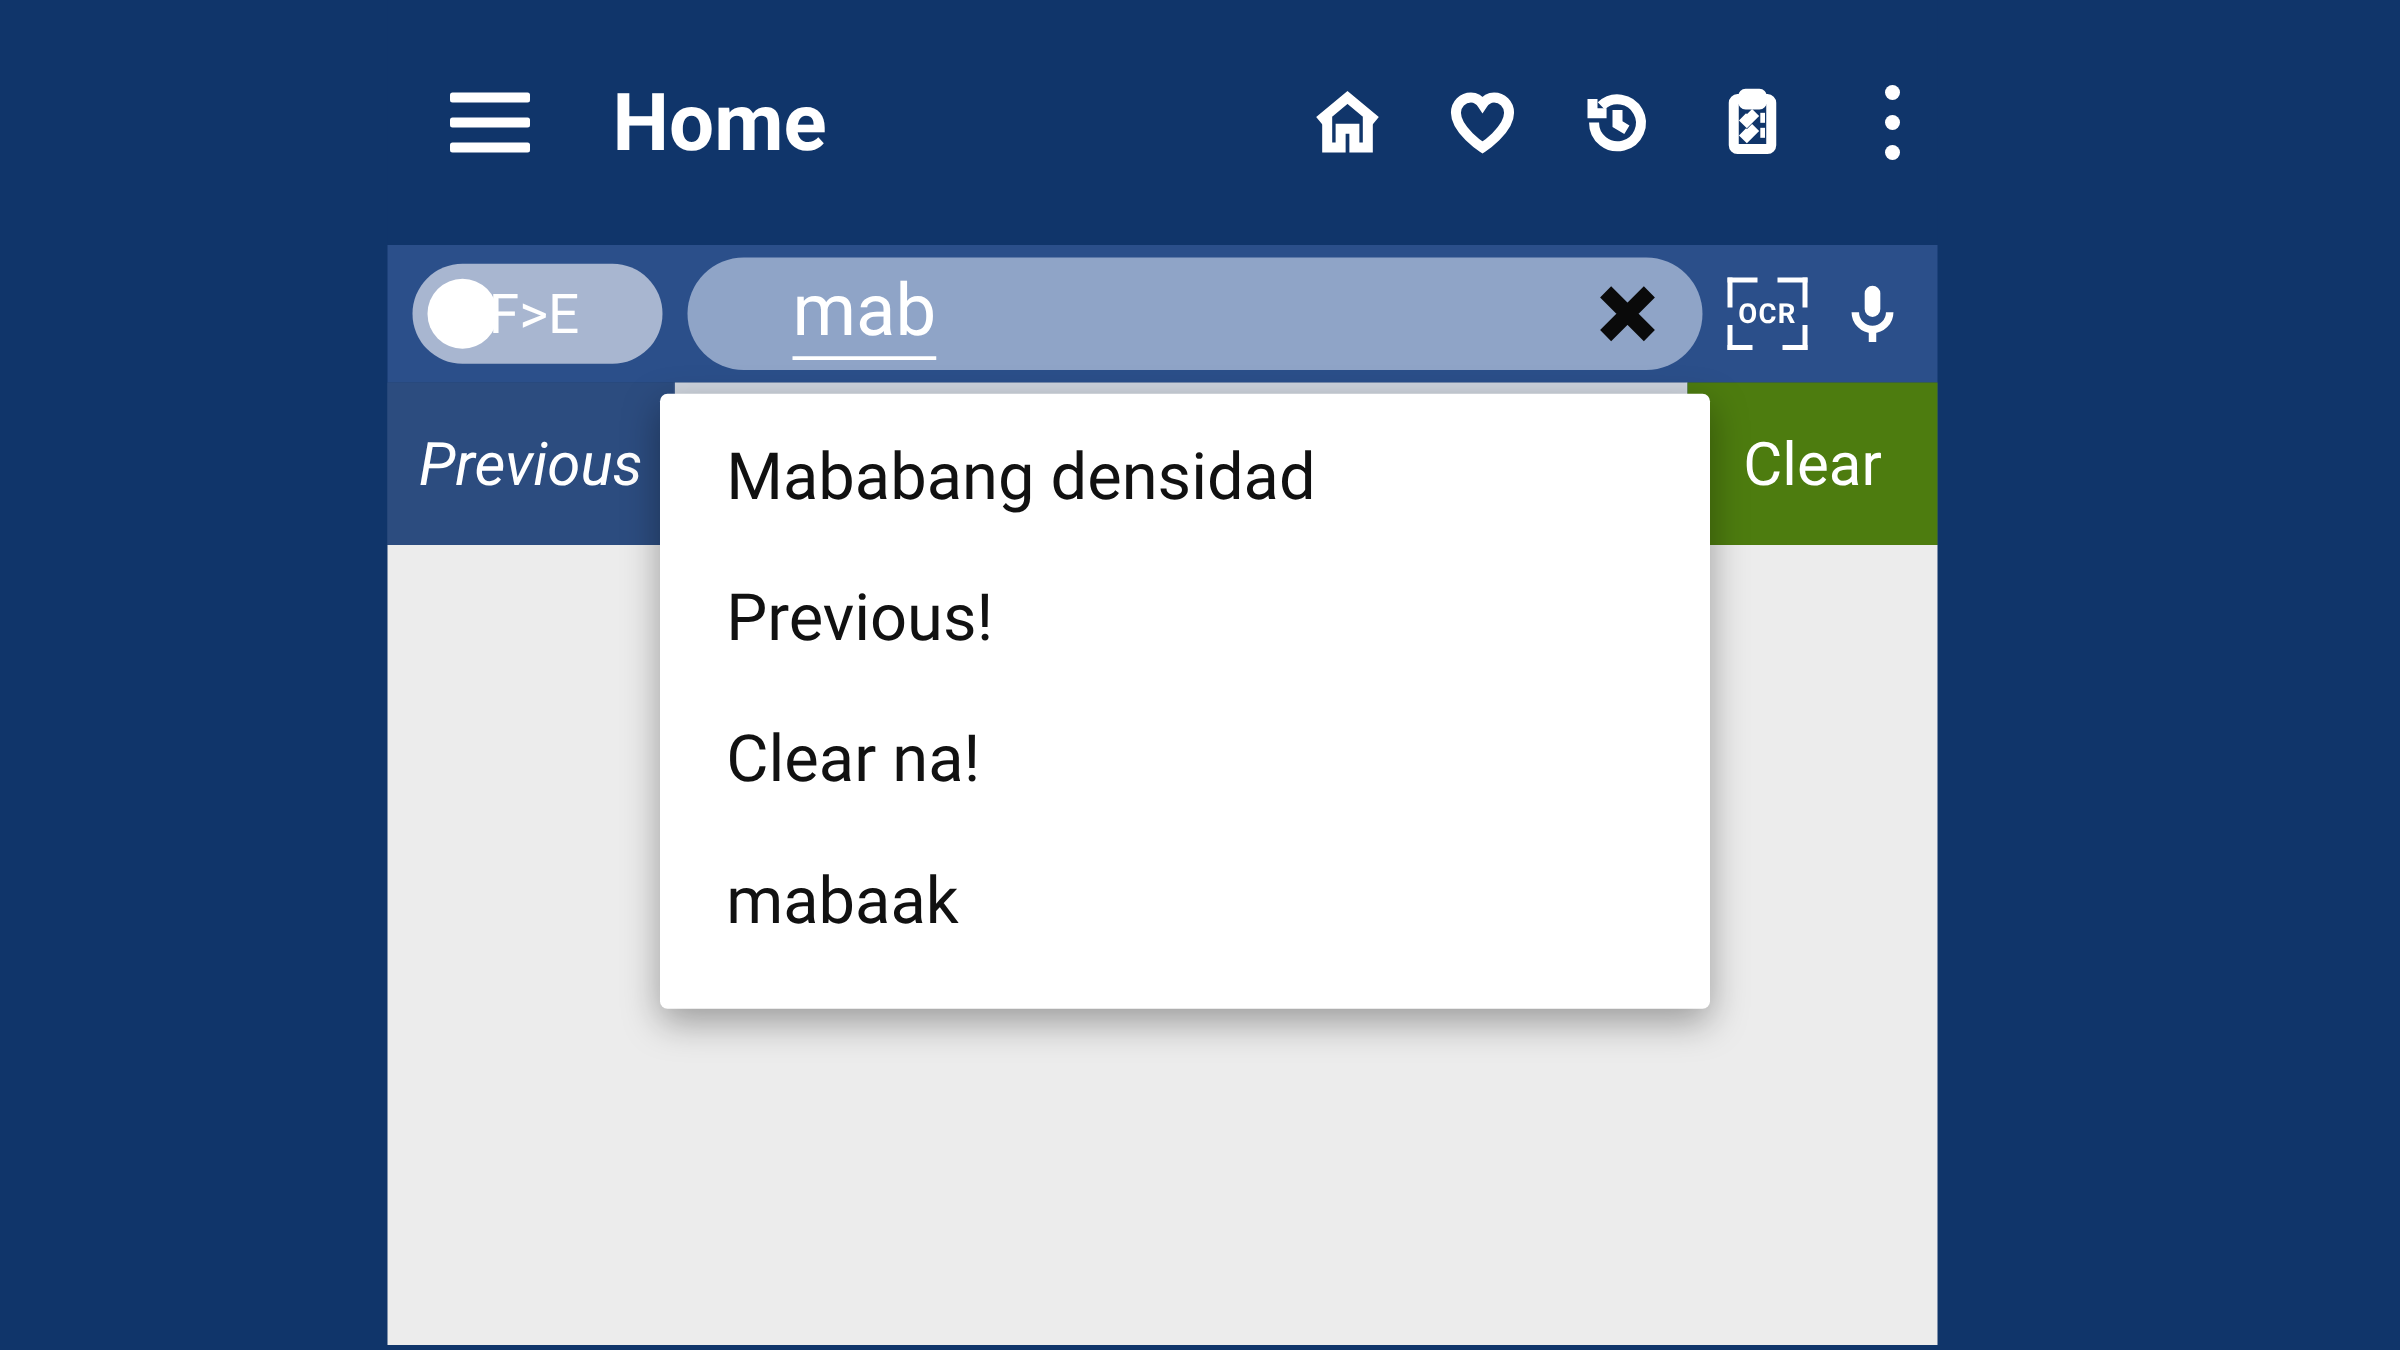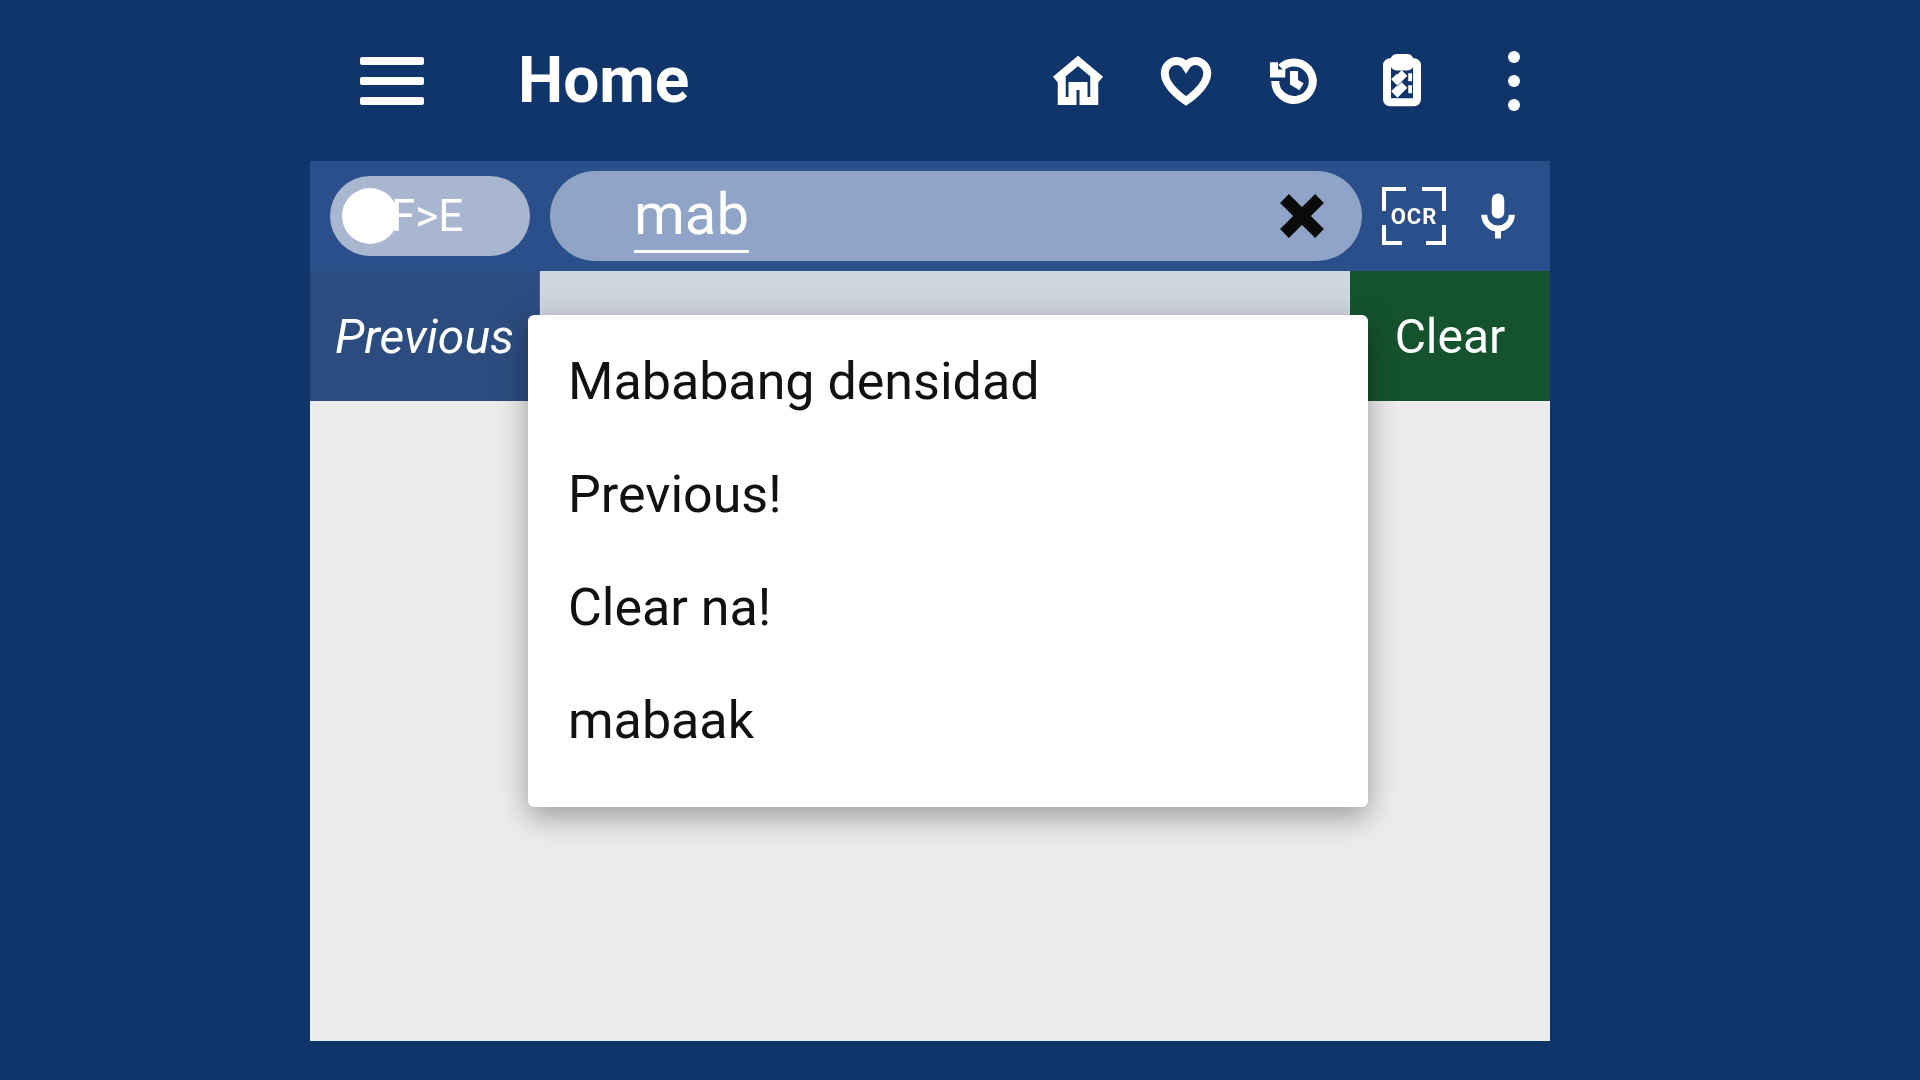--- a/index.html
+++ b/index.html
@@ -14,25 +14,24 @@
     .app {
       position: absolute;
       left: 310px;
       top: 0;
       width: 1240px;
       height: 1080px;
       background: #10356a;
     }
     
     .appbar {
-      height: 161px;
+      height: 196px;
       display: flex;
       align-items: center;
       padding: 0 20px;
-      gap: 28px;
     }
     .hamburger {
       width: 70px; height: 70px;
       display: flex; flex-direction: column; justify-content: center; gap: 12px;
       cursor: pointer;
       margin-left: 30px;
     }
     .hamburger span {
       display: block; height: 8px; width: 64px; background: white; border-radius: 2px;
     }
@@ -111,34 +110,34 @@
       background: #2c4c7f;
     }
     .btn {
       display: flex; align-items: center; justify-content: center;
       color: white; font-size: 48px; font-weight: 400;
       cursor: pointer;
       border-right: 1px solid rgba(255,255,255,.12);
     }
     .btn.prev { flex: 0 0 230px; background: #2c4c7f; font-style: italic; }
     .btn.mid { flex: 1 1 auto; background: #cfd5de; }
-    .btn.clear { flex: 0 0 200px; background: #14532d; border-right: none; }
+    .btn.clear { flex: 0 0 200px; background: #4d7c0f; border-right: none; }
 
     
     .content { background: #ececec; height: 640px; }
 
     
     .dropdown {
       position: absolute;
       top: 315px; left: 218px;
       width: 840px;
       background: white;
       border-radius: 6px;
       box-shadow: 0 10px 30px rgba(0,0,0,0.35);
-      padding: 10px 0 30px 4px;
+      padding: 10px 0 30px 17px;
       z-index: 100;
     }
     .dropdown-item {
       padding: 26px 36px;
       font-size: 52px;
       color: #111;
       cursor: pointer;
     }
   </style>
 </head>

